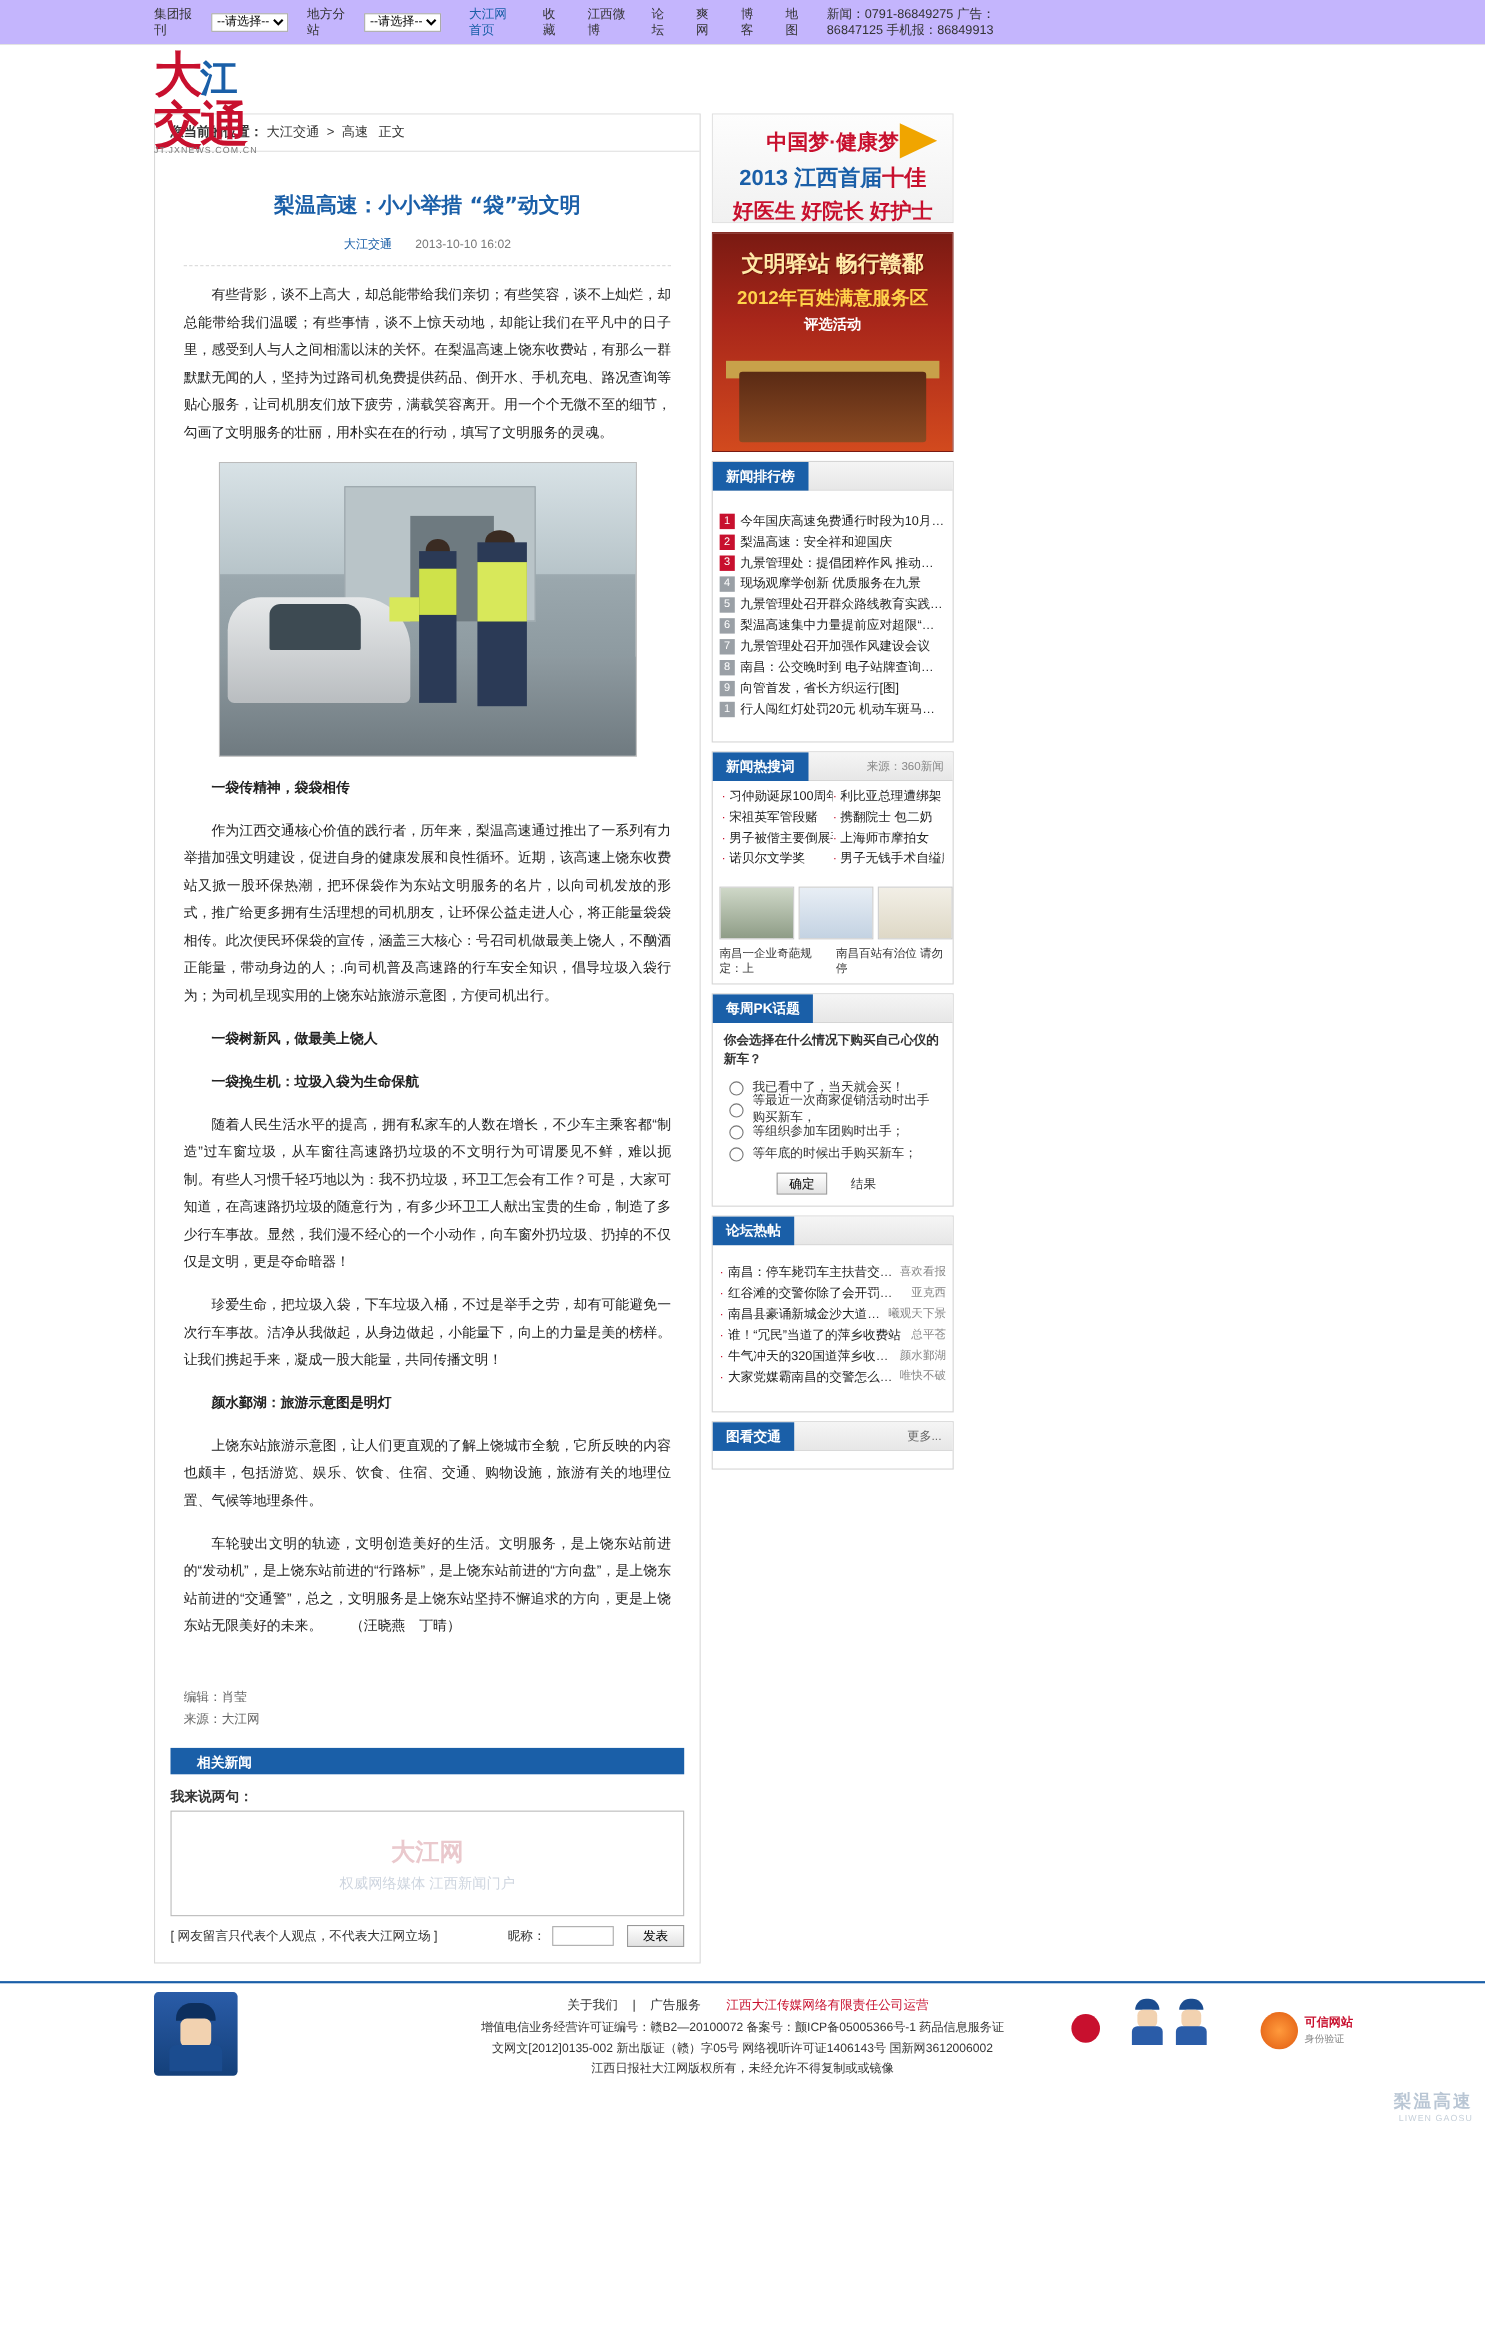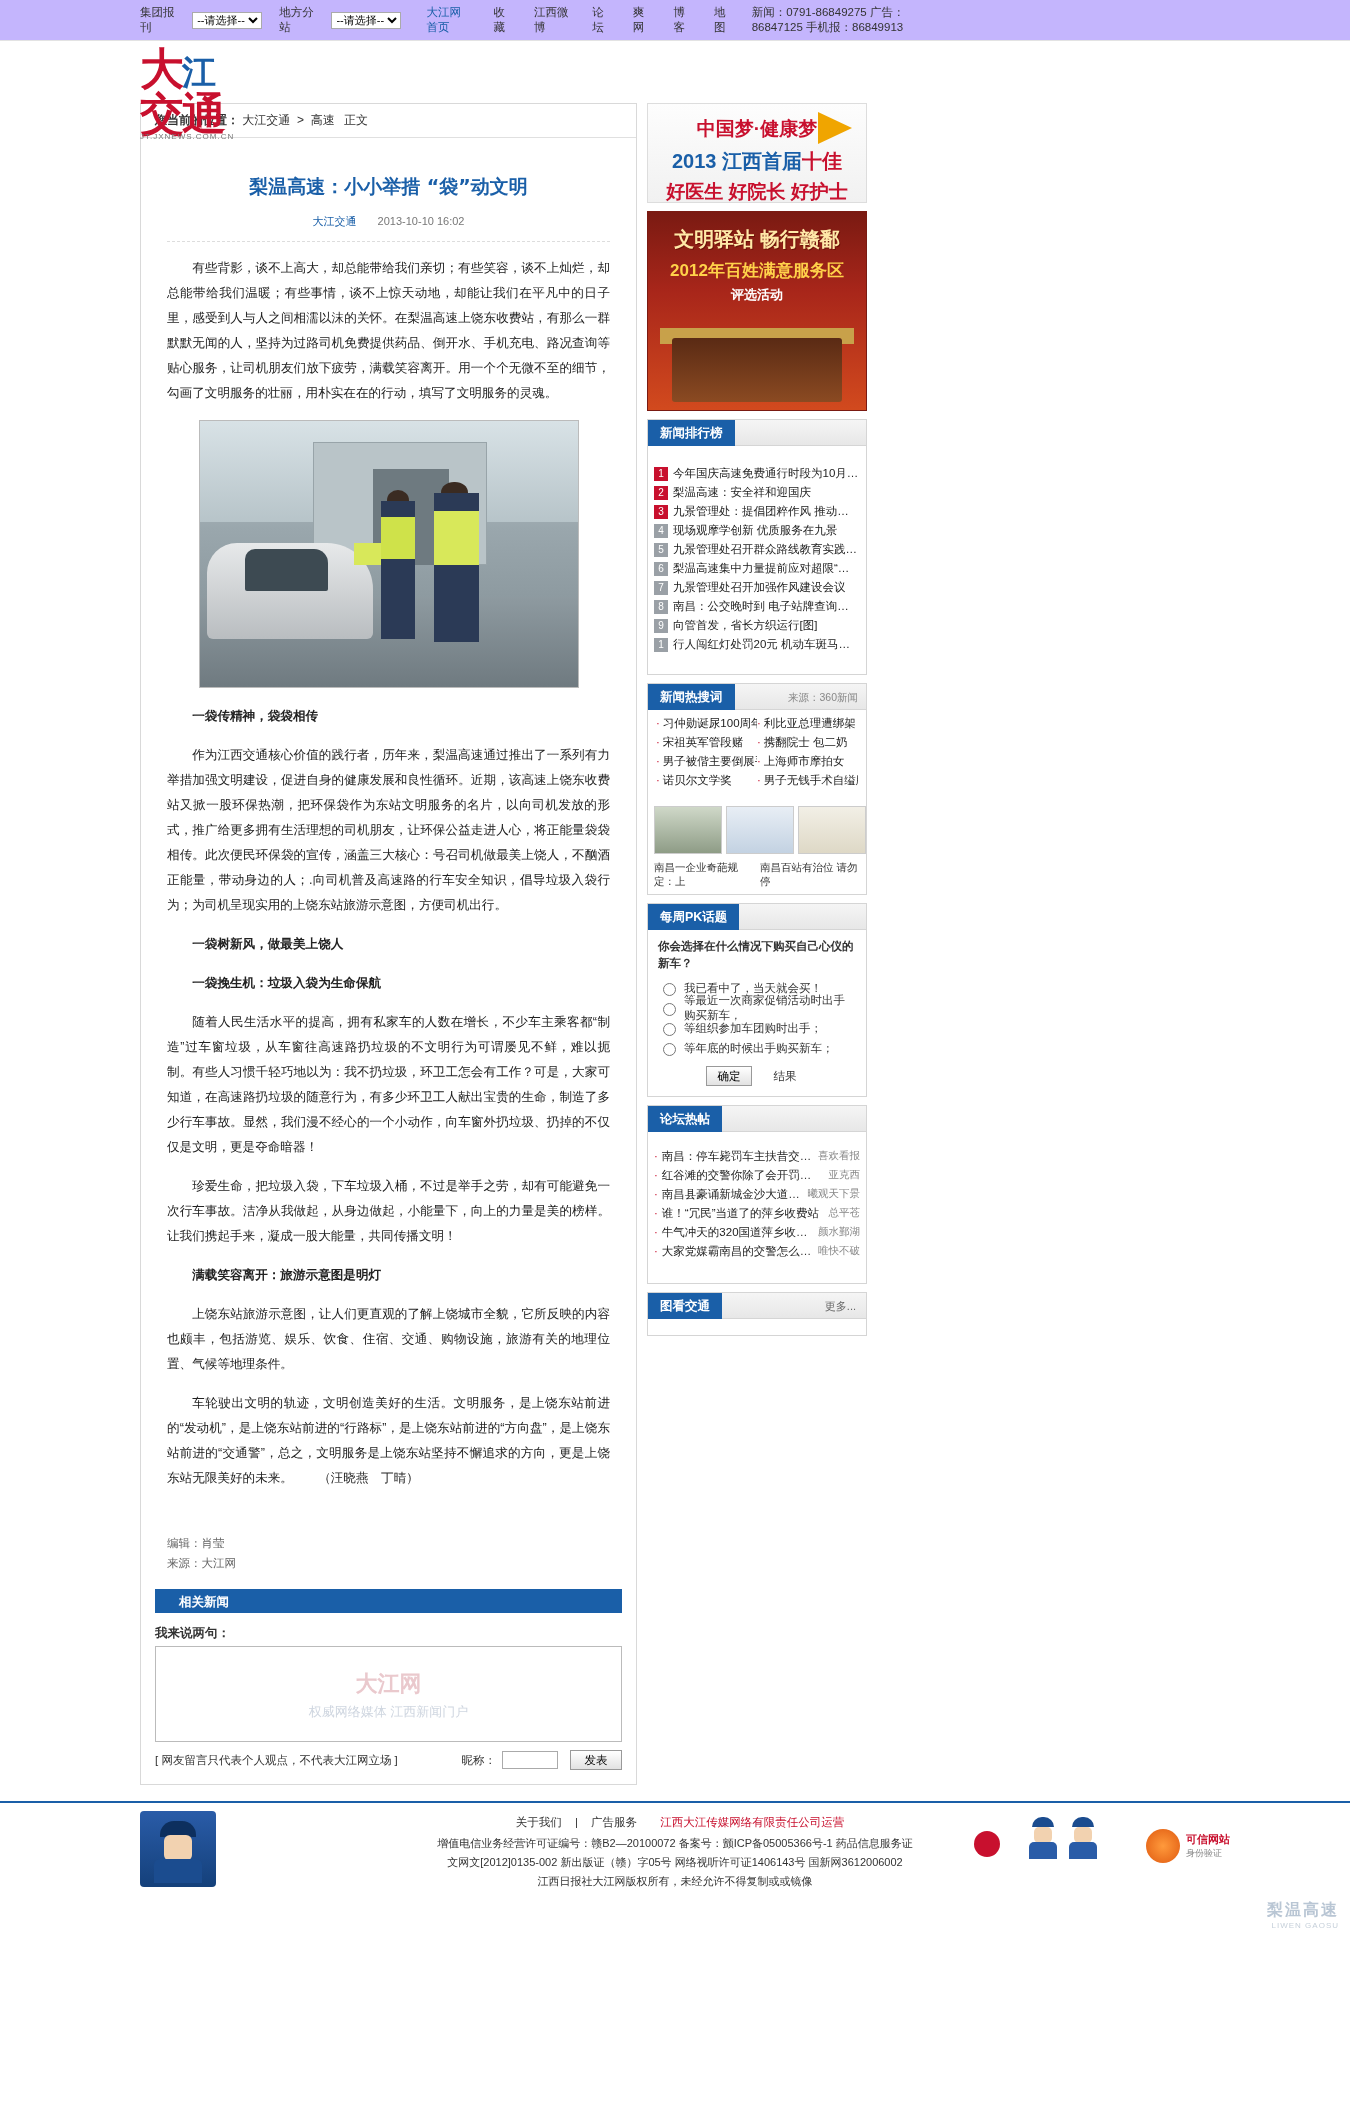--- a/index.html
+++ b/index.html
@@ -452,21 +452,21 @@
 
         <p class="sub">一袋传精神，袋袋相传</p>
         <p>作为江西交通核心价值的践行者，历年来，梨温高速通过推出了一系列有力举措加强文明建设，促进自身的健康发展和良性循环。近期，该高速上饶东收费站又掀一股环保热潮，把环保袋作为东站文明服务的名片，以向司机发放的形式，推广给更多拥有生活理想的司机朋友，让环保公益走进人心，将正能量袋袋相传。此次便民环保袋的宣传，涵盖三大核心：号召司机做最美上饶人，不酗酒正能量，带动身边的人；.向司机普及高速路的行车安全知识，倡导垃圾入袋行为；为司机呈现实用的上饶东站旅游示意图，方便司机出行。</p>
 
         <p class="sub">一袋树新风，做最美上饶人</p>
 
         <p class="sub">一袋挽生机：垃圾入袋为生命保航</p>
         <p>随着人民生活水平的提高，拥有私家车的人数在增长，不少车主乘客都“制造”过车窗垃圾，从车窗往高速路扔垃圾的不文明行为可谓屡见不鲜，难以扼制。有些人习惯千轻巧地以为：我不扔垃圾，环卫工怎会有工作？可是，大家可知道，在高速路扔垃圾的随意行为，有多少环卫工人献出宝贵的生命，制造了多少行车事故。显然，我们漫不经心的一个小动作，向车窗外扔垃圾、扔掉的不仅仅是文明，更是夺命暗器！</p>
         <p>珍爱生命，把垃圾入袋，下车垃圾入桶，不过是举手之劳，却有可能避免一次行车事故。洁净从我做起，从身边做起，小能量下，向上的力量是美的榜样。让我们携起手来，凝成一股大能量，共同传播文明！</p>
 
-        <p class="sub">满载笑容离开：旅游示意图是明灯</p>
+        <p class="sub">颜水鄞湖：旅游示意图是明灯</p>
         <p>上饶东站旅游示意图，让人们更直观的了解上饶城市全貌，它所反映的内容也颇丰，包括游览、娱乐、饮食、住宿、交通、购物设施，旅游有关的地理位置、气候等地理条件。</p>
         <p>车轮驶出文明的轨迹，文明创造美好的生活。文明服务，是上饶东站前进的“发动机”，是上饶东站前进的“行路标”，是上饶东站前进的“方向盘”，是上饶东站前进的“交通警”，总之，文明服务是上饶东站坚持不懈追求的方向，更是上饶东站无限美好的未来。　　（汪晓燕　丁晴）</p>
       </div>
 
       <div class="endmeta">
         <div>编辑：肖莹</div>
         <div>来源：大江网</div>
       </div>
 
       <div class="relbar">相关新闻</div>

